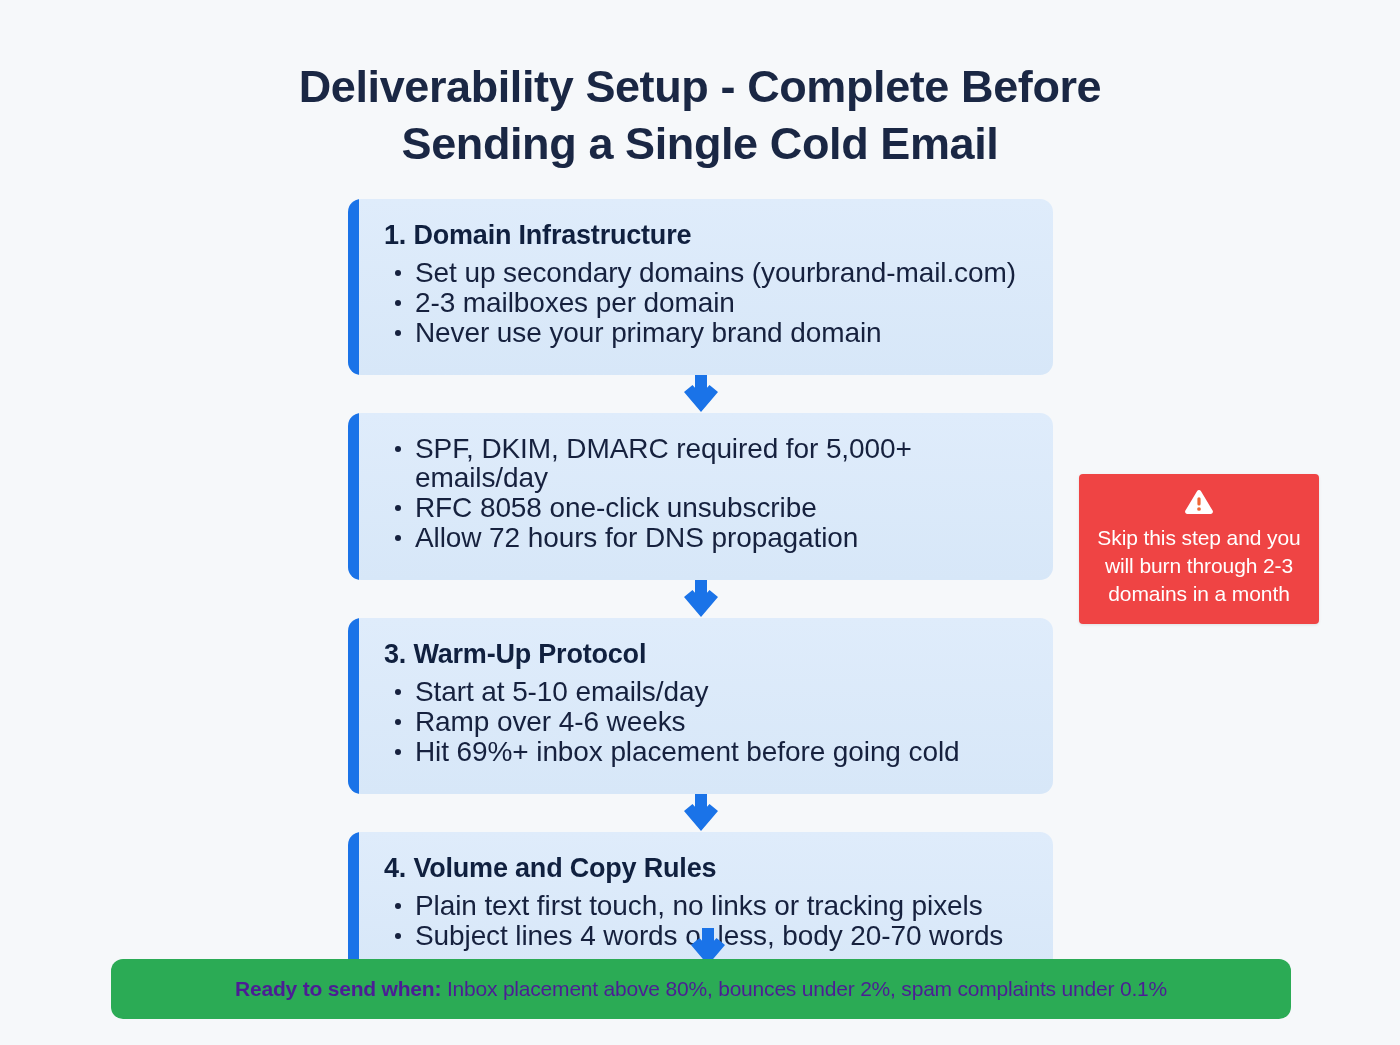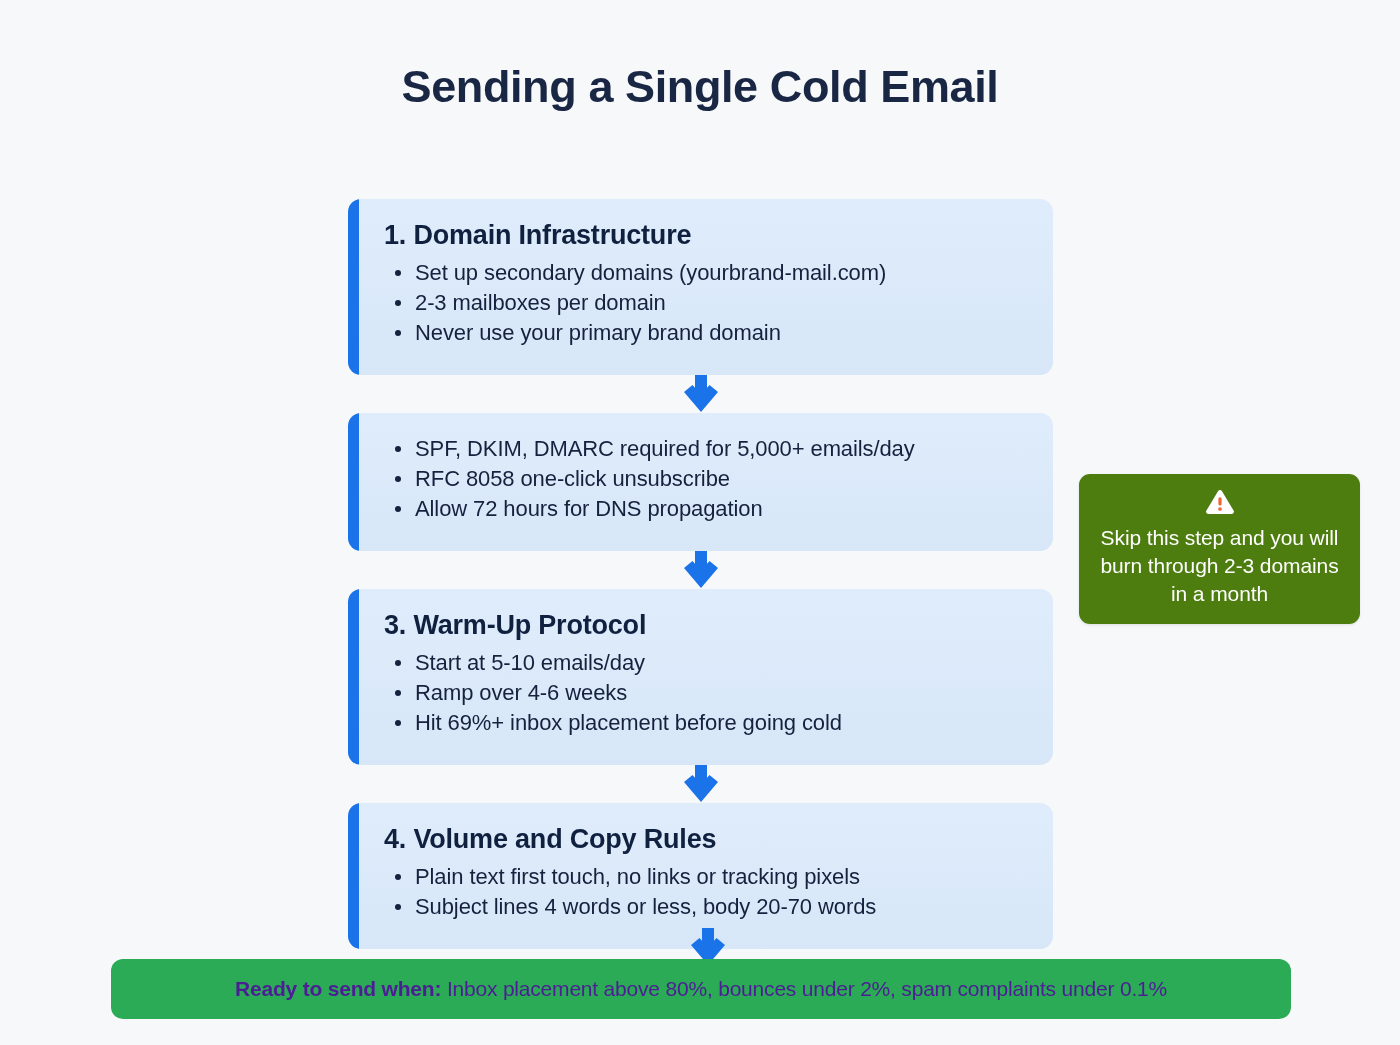--- a/index.html
+++ b/index.html
@@ -73,21 +73,21 @@
     letter-spacing: -0.2px;
   }
   .card ul {
     list-style: none;
     margin: 0;
     padding: 0;
   }
   .card li {
     position: relative;
     color: #16213e;
-    font-size: 22px;
+    font-size: 28px;
     line-height: 29px;
     padding-left: 31px;
     margin-top: 1px;
     letter-spacing: -0.1px;
   }
   .card li::before {
     content: "";
     position: absolute;
     left: 11px;
     top: 12px;
@@ -107,23 +107,23 @@
     left: 50%;
     top: 0;
     transform: translateX(-50%);
   }
 
   
   .callout {
     position: absolute;
     left: 1079px;
     top: 474px;
-    width: 281px;
-    background: #4d7c0f;
-    border-radius: 11px;
+    width: 240px;
+    background: #ef4444;
+    border-radius: 4px;
     padding: 15px 14px 16px 14px;
     box-sizing: border-box;
     text-align: center;
     box-shadow: 0 1px 3px rgba(0,0,0,0.10);
   }
   .callout .warn-icon {
     display: block;
     margin: 0 auto 8px auto;
     width: 30px;
     height: 27px;
@@ -164,20 +164,21 @@
     left: 686px;
     top: 928px;
   }
 </style>
 </head>
 <body>
 
 <div id="page">
 
   <div class="title">
+    <span class="line">Deliverability Setup - Complete Before</span>
     <span class="line">Sending a Single Cold Email</span>
   </div>
 
   <div class="flow">
 
     <div class="card">
       <div class="accent"></div>
       <div class="card-title">1. Domain Infrastructure</div>
       <ul>
         <li>Set up secondary domains (yourbrand-mail.com)</li>

